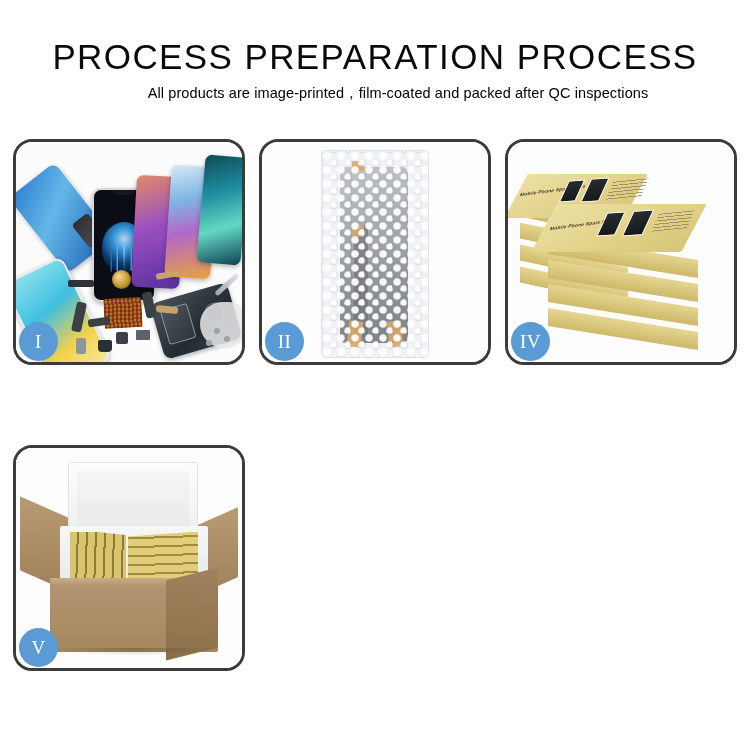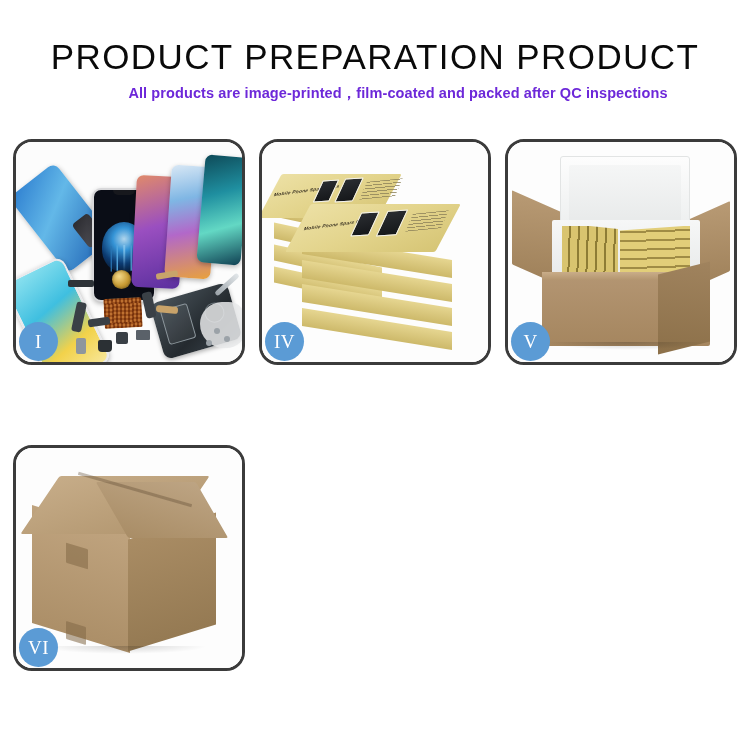--- a/index.html
+++ b/index.html
@@ -11,22 +11,22 @@
   }
   .page{position:relative;width:750px;height:750px;}
 
   
   .header{position:absolute;left:0;top:38px;width:750px;text-align:center;}
   .title{
     font-size:35px;line-height:38px;font-weight:400;color:#0a0a0a;
     letter-spacing:1.4px;white-space:nowrap;
   }
   .subtitle{
-    margin-top:8px;font-size:14.5px;line-height:18px;color:#6d28d9;
-    font-weight:700;letter-spacing:.1px;white-space:nowrap;margin-left:46px;
+    margin-top:8px;font-size:14.5px;line-height:18px;color:#000000;
+    font-weight:400;letter-spacing:.1px;white-space:nowrap;margin-left:46px;
   }
 
   
   .grid{
     position:absolute;left:13px;top:139px;
     width:724px;
     display:grid;
     grid-template-columns:232px 232px 232px;
     grid-template-rows:226px 226px;
     column-gap:14px;row-gap:80px;
@@ -252,21 +252,21 @@
   .c6-t2{left:50px;top:176px;width:20px;height:18px;transform:skewY(17deg);}
   .c6-shadow{position:absolute;left:24px;top:198px;width:168px;height:8px;
     background:radial-gradient(ellipse at 50% 0,rgba(0,0,0,.16),rgba(0,0,0,0) 70%);}
 </style>
 </head>
 <body>
 
 <div class="page">
 
   <div class="header">
-    <div class="title">PRODUCT PREPARATION PRODUCT</div>
+    <div class="title">PROCESS PREPARATION PROCESS</div>
     <div class="subtitle">All products are image-printed，film-coated and packed after QC inspections</div>
   </div>
 
   <div class="grid">
 
     <div class="card">
       <div class="scene p1">
         <div class="phone ph-a"></div>
         <div class="phone ph-b">
           <div class="notch"></div>
@@ -291,20 +291,34 @@
         <div class="flex f8"></div>
         <div class="hand"></div>
         <div class="tool"></div>
         <div class="screw s1"></div>
         <div class="screw s2"></div>
         <div class="screw s3"></div>
       </div>
       <div class="badge">I</div>
     </div>
 
+    <div class="card">
+      <div class="scene">
+        <div class="pouch">
+          <div class="lcd"></div>
+          <div class="tape t1"></div>
+          <div class="tape t2"></div>
+          <div class="tape t3"></div>
+          <div class="tape t4"></div>
+          <div class="bubbles2"></div>
+          <div class="bubbles"></div>
+        </div>
+      </div>
+      <div class="badge">II</div>
+    </div>
 
 
     <div class="card">
       <div class="scene">
         <div class="stack">
 
           <div class="slab" style="left:6px;top:60px;width:108px;height:16px;transform:skewY(12deg);"></div>
           <div class="slab" style="left:6px;top:82px;width:108px;height:16px;transform:skewY(12deg);"></div>
           <div class="slab" style="left:6px;top:104px;width:108px;height:16px;transform:skewY(12deg);"></div>
           <div class="slab" style="left:6px;top:126px;width:108px;height:16px;transform:skewY(12deg);"></div>
@@ -348,28 +362,15 @@
           <div class="c5-left"></div>
           <div class="c5-right"></div>
         </div>
         <div class="c5-body"></div>
         <div class="c5-bodyR"></div>
         <div class="c5-shadow"></div>
       </div>
       <div class="badge">V</div>
     </div>
 
-    <div class="card">
-      <div class="scene">
-        <div class="c6-left"></div>
-        <div class="c6-right"></div>
-        <div class="c6-top"></div>
-        <div class="c6-top2"></div>
-        <div class="c6-seam"></div>
-        <div class="c6-tape c6-t1"></div>
-        <div class="c6-tape c6-t2"></div>
-        <div class="c6-shadow"></div>
-      </div>
-      <div class="badge">VI</div>
-    </div>
 
   </div>
 </div>
 
 </body></html>

